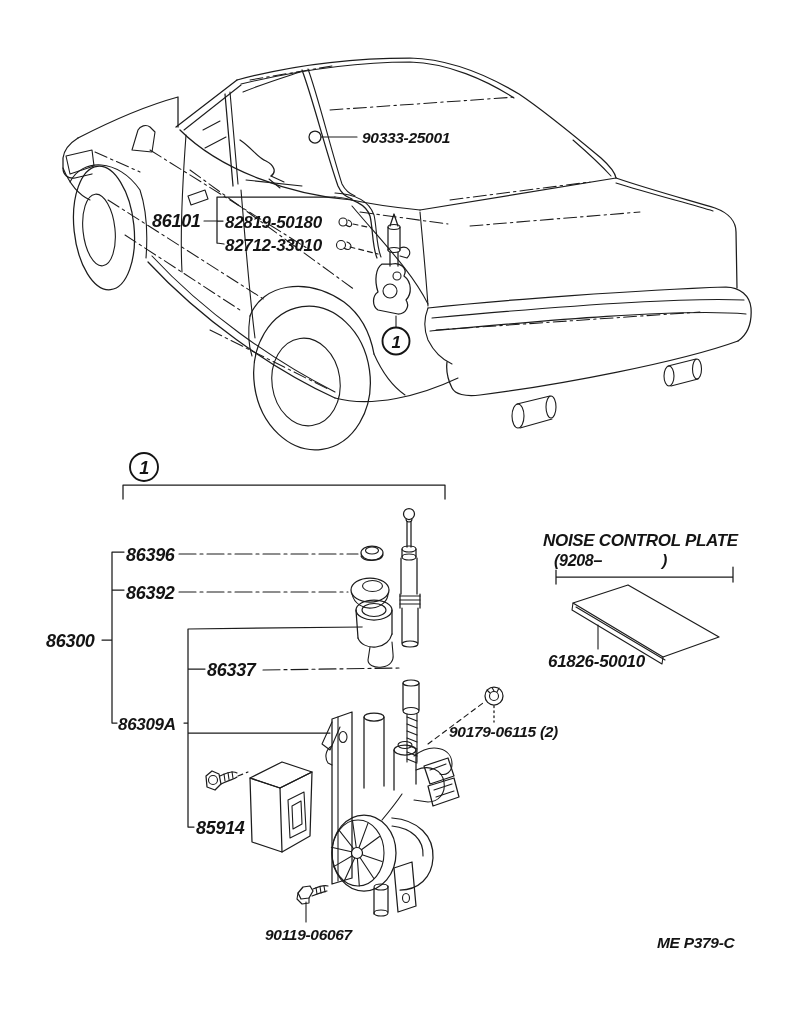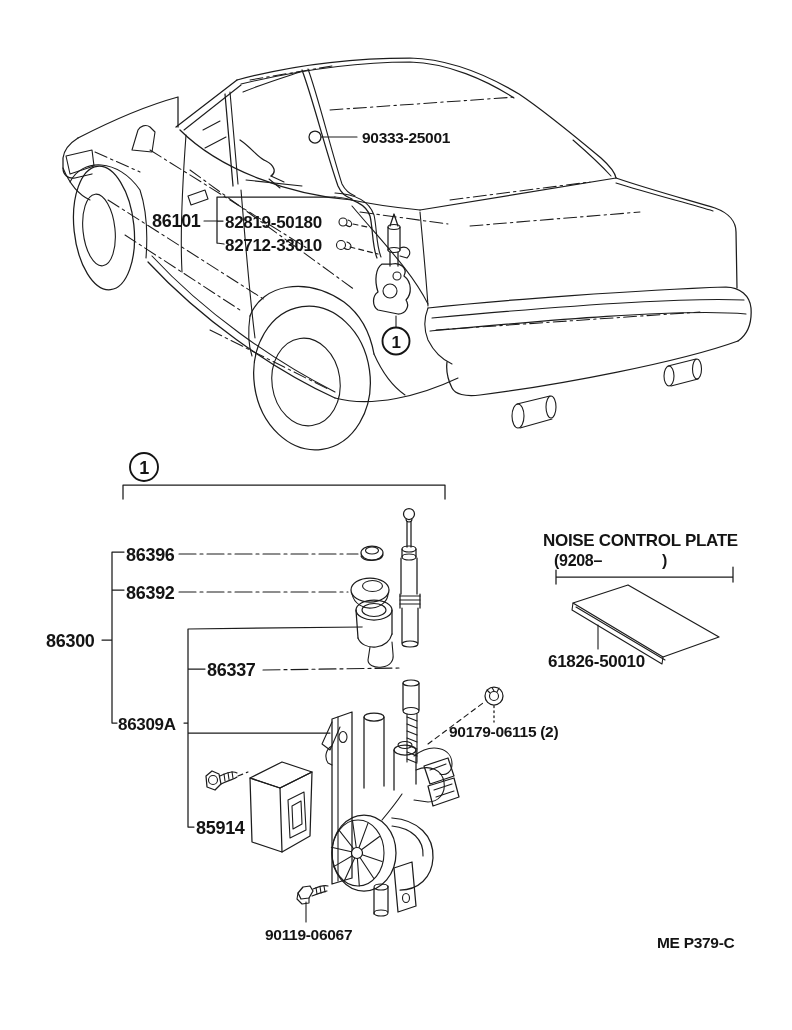--- a/index.html
+++ b/index.html
@@ -1,17 +1,17 @@
 <!DOCTYPE html>
 <html><head>
 <meta charset="utf-8">
 <style>
   html,body{margin:0;padding:0;background:#e8e8e8;}
   #page{position:relative;width:792px;height:1030px;background:#ffffff;overflow:hidden;
-        font-family:"Liberation Sans",sans-serif;}
+        font-family:"Liberation Sans",sans-serif;font-style:italic;}
   svg{position:absolute;left:0;top:0;}
   svg text{fill:#141414;font-family:"Liberation Sans",sans-serif;font-weight:700;letter-spacing:-0.3px;}
   .ln{fill:none;stroke:#1c1c1c;stroke-width:1.25;stroke-linecap:round;stroke-linejoin:round;}
   .ln2{fill:none;stroke:#1c1c1c;stroke-width:1.1;stroke-linecap:round;stroke-linejoin:round;}
   .phantom{fill:none;stroke:#1c1c1c;stroke-width:1.05;stroke-dasharray:13 4 2.5 4;stroke-linecap:round;}
   .leader{fill:none;stroke:#1c1c1c;stroke-width:1.15;stroke-dasharray:17 4 3 4;stroke-linecap:round;}
   .dash{fill:none;stroke:#1c1c1c;stroke-width:1.15;stroke-dasharray:5 4;stroke-linecap:round;}
   .dot{fill:none;stroke:#1c1c1c;stroke-width:1.3;stroke-dasharray:1.6 3.4;stroke-linecap:round;}
   .callout{fill:#ffffff;stroke:#141414;stroke-width:1.9;}
 </style>

